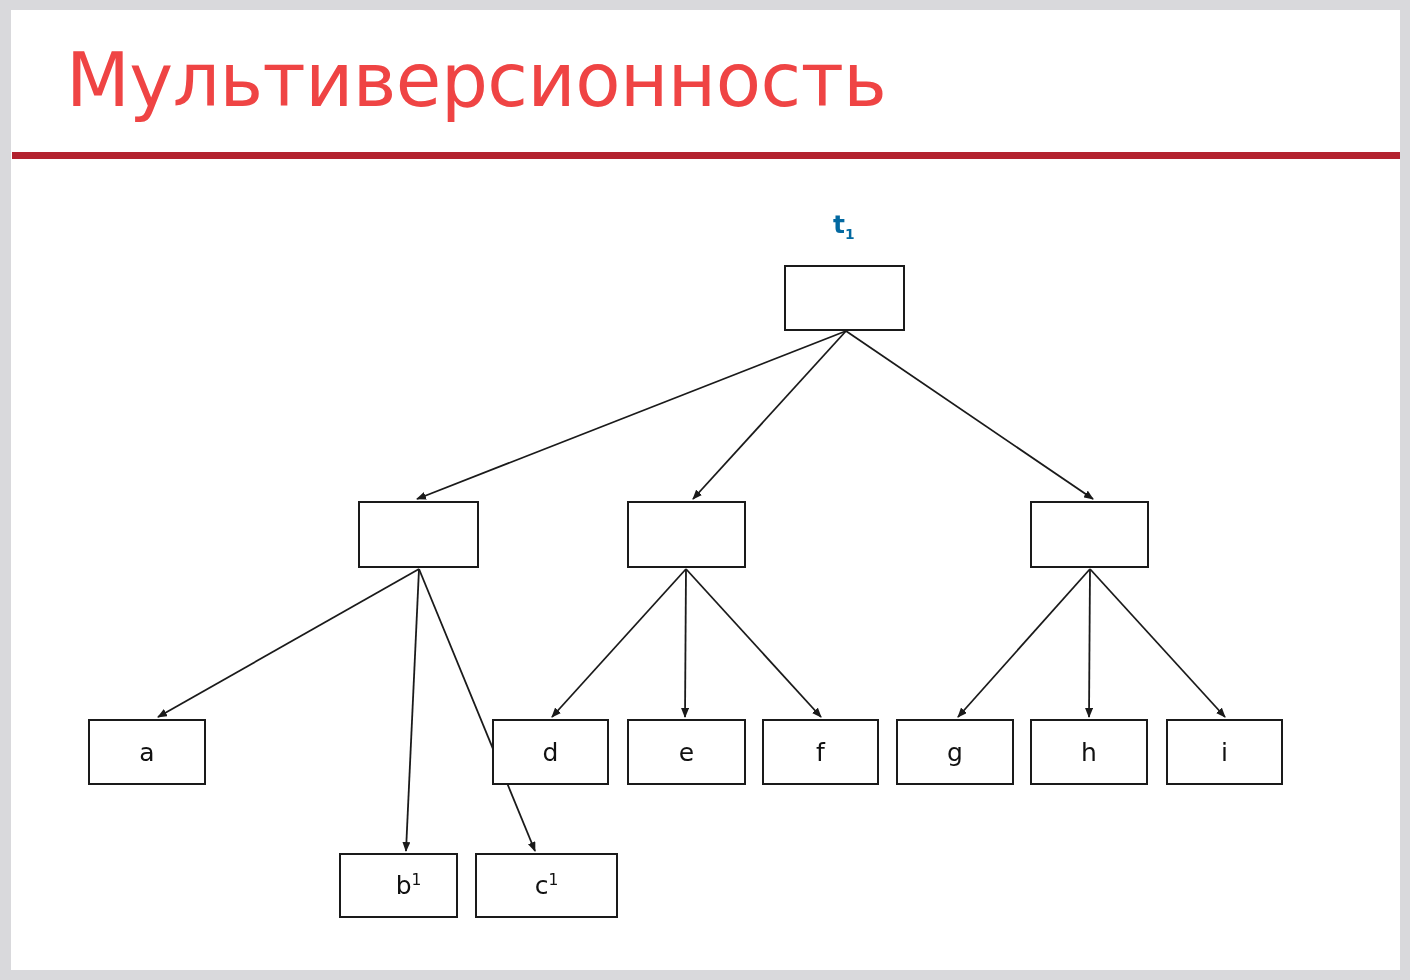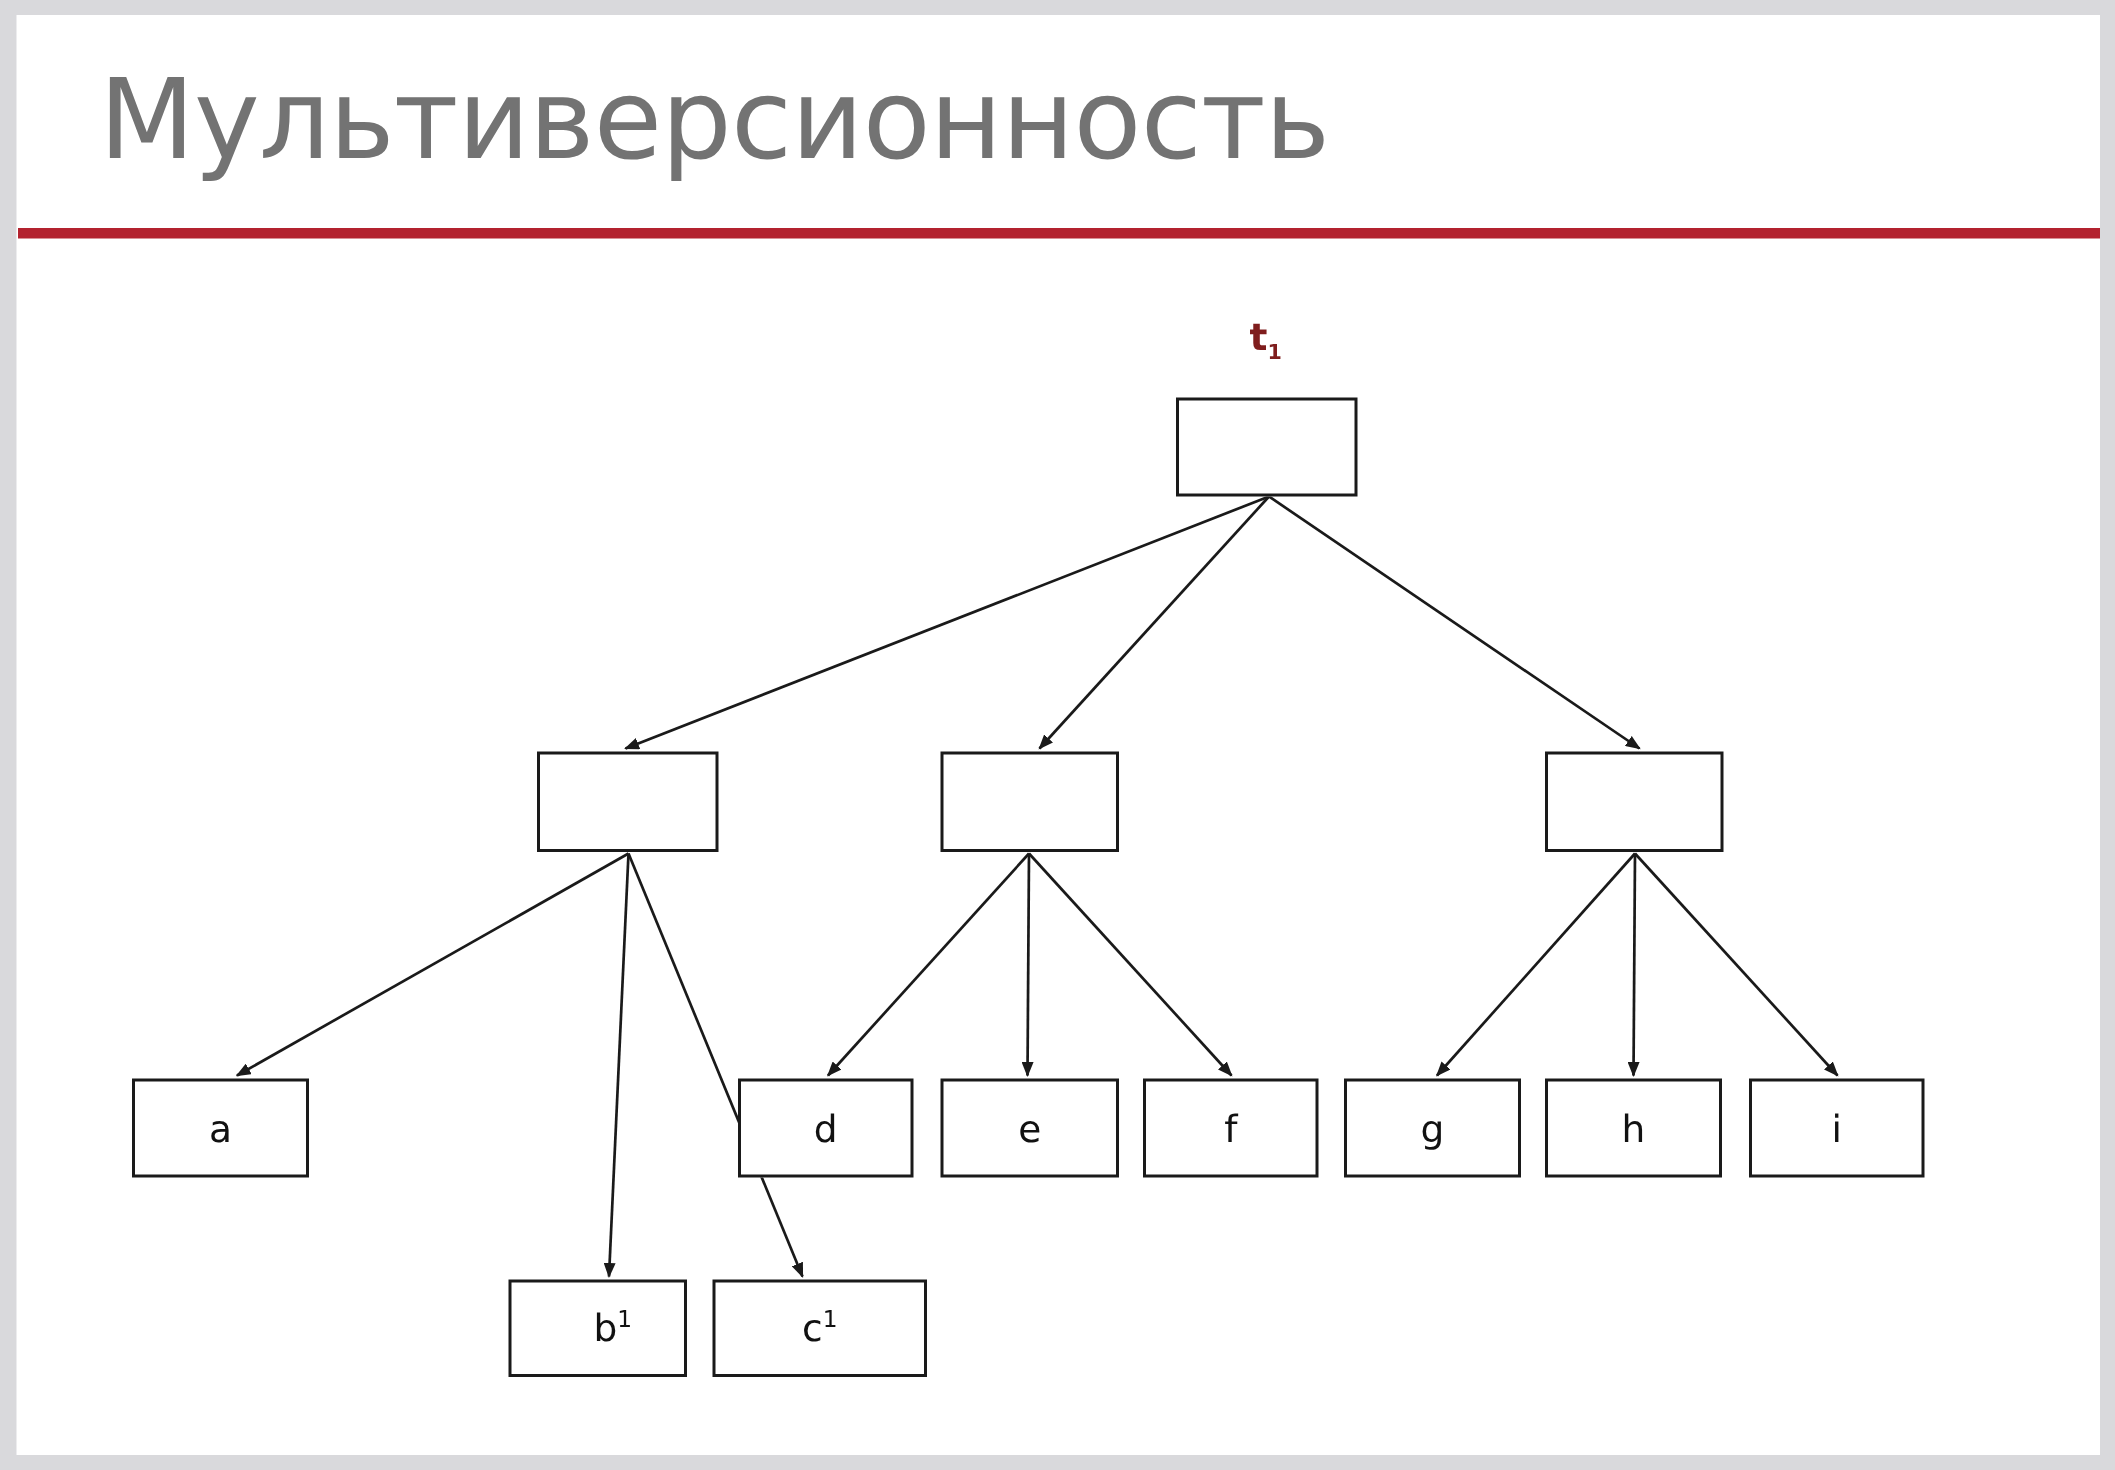--- a/index.html
+++ b/index.html
@@ -20,21 +20,21 @@
     width: 1389px;
     height: 960px;
     background: #ffffff;
   }
   #title {
     position: absolute;
     left: 55px;
     top: 33px;
     font-size: 74px;
     line-height: 1.0;
-    color: #737373;
+    color: #ef4444;
     font-weight: 400;
     letter-spacing: -0.5px;
     white-space: nowrap;
   }
   #title-rule {
     position: absolute;
     left: 1px;
     top: 142px;
     width: 1388px;
     height: 7px;
@@ -62,21 +62,21 @@
   .node .lbl { line-height: 1; }
   .node .lbl sup {
     font-size: 0.62em;
     vertical-align: super;
     line-height: 0;
   }
   .corner-label {
     position: absolute;
     font-size: 25px;
     font-weight: bold;
-    color: #7f1d1d;
+    color: #0369a1;
     z-index: 4;
     white-space: nowrap;
   }
   .corner-label sub {
     font-size: 0.55em;
     vertical-align: sub;
     line-height: 0;
   }
   svg#edges {
     position: absolute;

